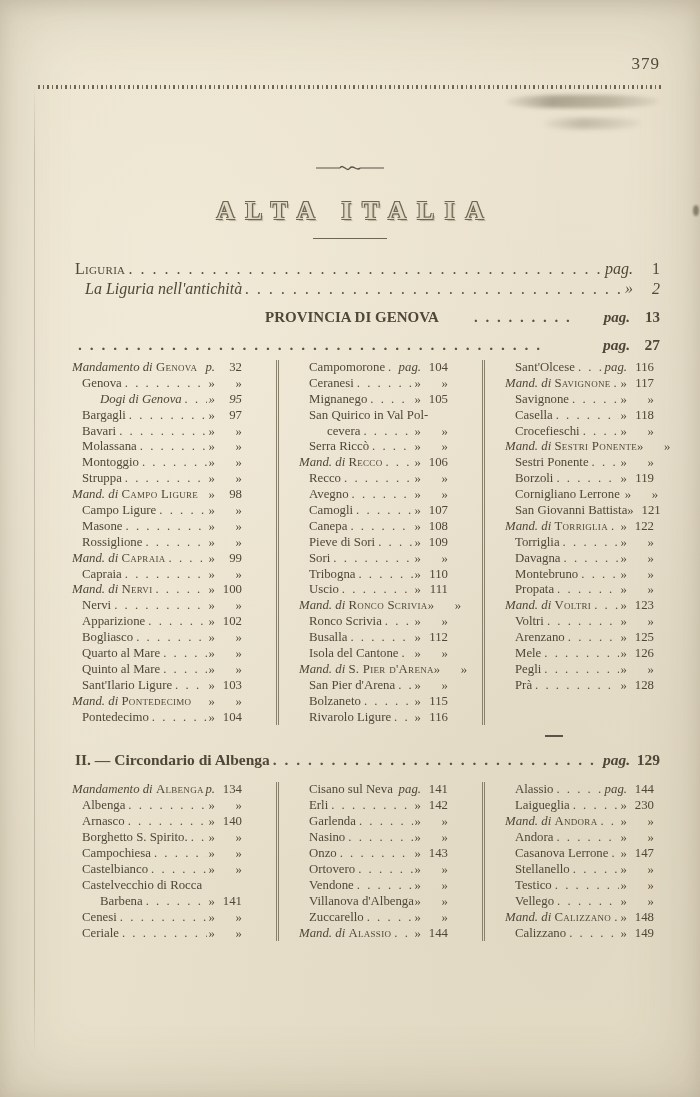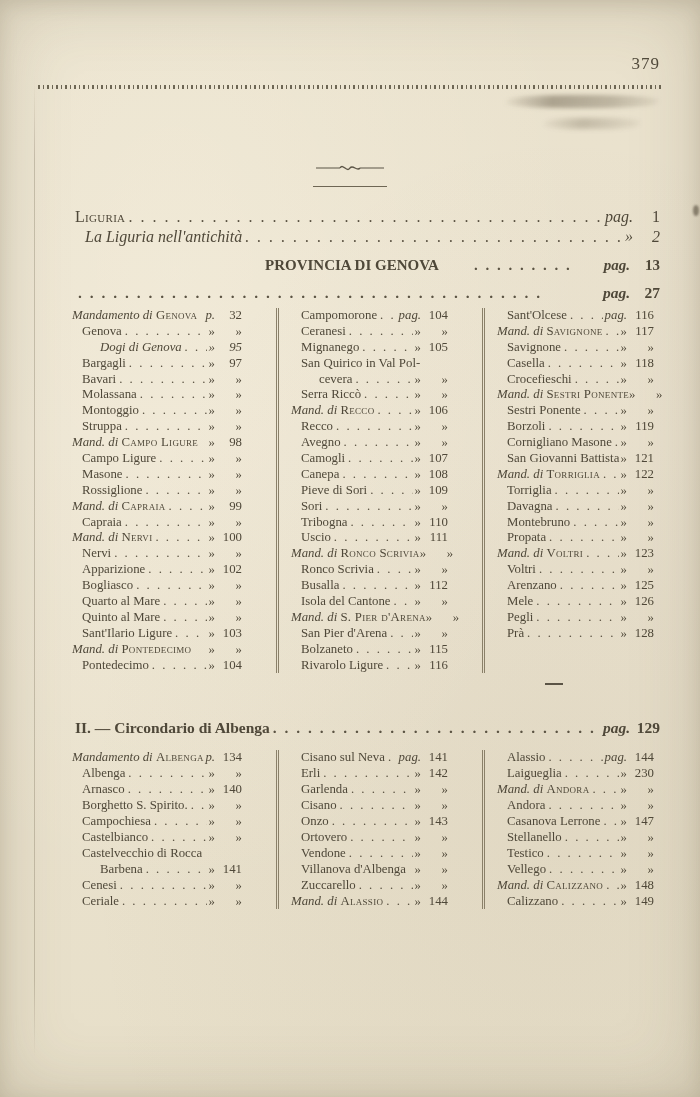--- a/index.html
+++ b/index.html
@@ -50,46 +50,47 @@
   .ind1{padding-left:10px;}
   .ind2{padding-left:28px;}
 
   .top-rows{margin:20px 0 0 35px;font-size:14px;}
   .top-rows .row{font-size:16px;line-height:20px;height:20px;}
 
   .hrow{display:flex;align-items:baseline;font-weight:bold;font-size:15px;line-height:21px;height:21px;}
   .hrow .num{min-width:24px;}
   .prov{margin:8px 0 0 225px;gap:32px;}
   .circ{margin:6px 0 0 35px;font-size:15.5px;}
-  .circ2{margin-top:32px;}
+  .circ2{margin-top:12px;}
 
   .cols{display:grid;grid-template-columns:1fr 1fr 1fr;margin:5px 0 0 30px;width:590px;gap:28px;}
   .cols.t2{margin-top:12px;}
   .col{padding:0 6px 0 2px;min-width:0;}
-  .col + .col{border-left:3px double #8a8069;padding-left:12px;}
+  .col + .col{border-left:3px double #8a8069;padding-left:20px;}
   .mid-dash{margin:10px 0 0 505px;width:18px;height:2px;background:#5b5446;}
 </style>
 </head>
 <body>
 
 <div class="page">
   <div class="edge-line"></div>
   <div class="speck"></div>
   <div class="pageno">379</div>
   <div class="toprule"></div>
   <div class="stamp-a"></div>
   <div class="stamp-b"></div>
 
   <div class="sheet">
 
     <svg class="flourish" width="72" height="12" viewBox="0 0 72 12">
       <path d="M2 6 H26 M46 6 H70" stroke="#5b5446" stroke-width="1.2" fill="none"></path>
       <path d="M26 6 c3 -5 7 5 10 0 c3 -4 7 4 10 0" stroke="#5b5446" stroke-width="1.4" fill="none"></path>
     </svg>
 
+    <div class="alta">ALTA ITALIA</div>
     <div class="alta-rule"></div>
 
     <div class="top-rows">
         <div class="row ind0">
           <span class="nm"><span class="sc">Liguria</span></span>
           <span class="dots"></span>
           <span class="pg">
             <span class="ref it">pag.</span>
             <span class="num">1</span>
           </span>
@@ -549,21 +550,21 @@
           </div>
           <div class="row ind1">
             <span class="nm"><span>Borzoli</span></span>
             <span class="dots"></span>
             <span class="pg">
               <span class="ref">»</span>
               <span class="num">119</span>
             </span>
           </div>
           <div class="row ind1">
-            <span class="nm"><span>Cornigliano Masone</span></span>
+            <span class="nm"><span>Cornigliano Lerrone</span></span>
             <span class="dots"></span>
             <span class="pg">
               <span class="ref">»</span>
               <span class="num">»</span>
             </span>
           </div>
           <div class="row ind1">
             <span class="nm"><span>San Giovanni Battista</span></span>
             <span class="sp"></span>
             <span class="pg">
@@ -771,21 +772,21 @@
           </div>
           <div class="row ind1">
             <span class="nm"><span>Garlenda</span></span>
             <span class="dots"></span>
             <span class="pg">
               <span class="ref">»</span>
               <span class="num">»</span>
             </span>
           </div>
           <div class="row ind1">
-            <span class="nm"><span>Cisano</span></span>
+            <span class="nm"><span>Nasino</span></span>
             <span class="dots"></span>
             <span class="pg">
               <span class="ref">»</span>
               <span class="num">»</span>
             </span>
           </div>
           <div class="row ind1">
             <span class="nm"><span>Onzo</span></span>
             <span class="dots"></span>
             <span class="pg">

